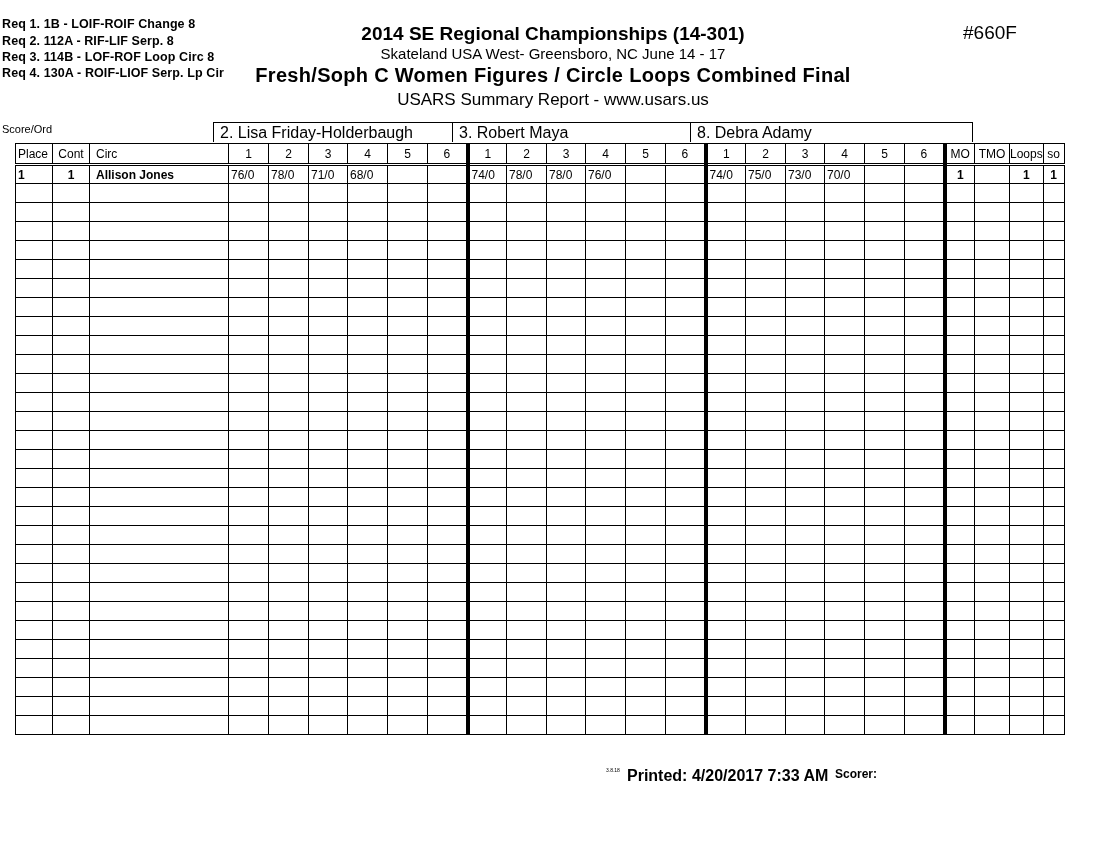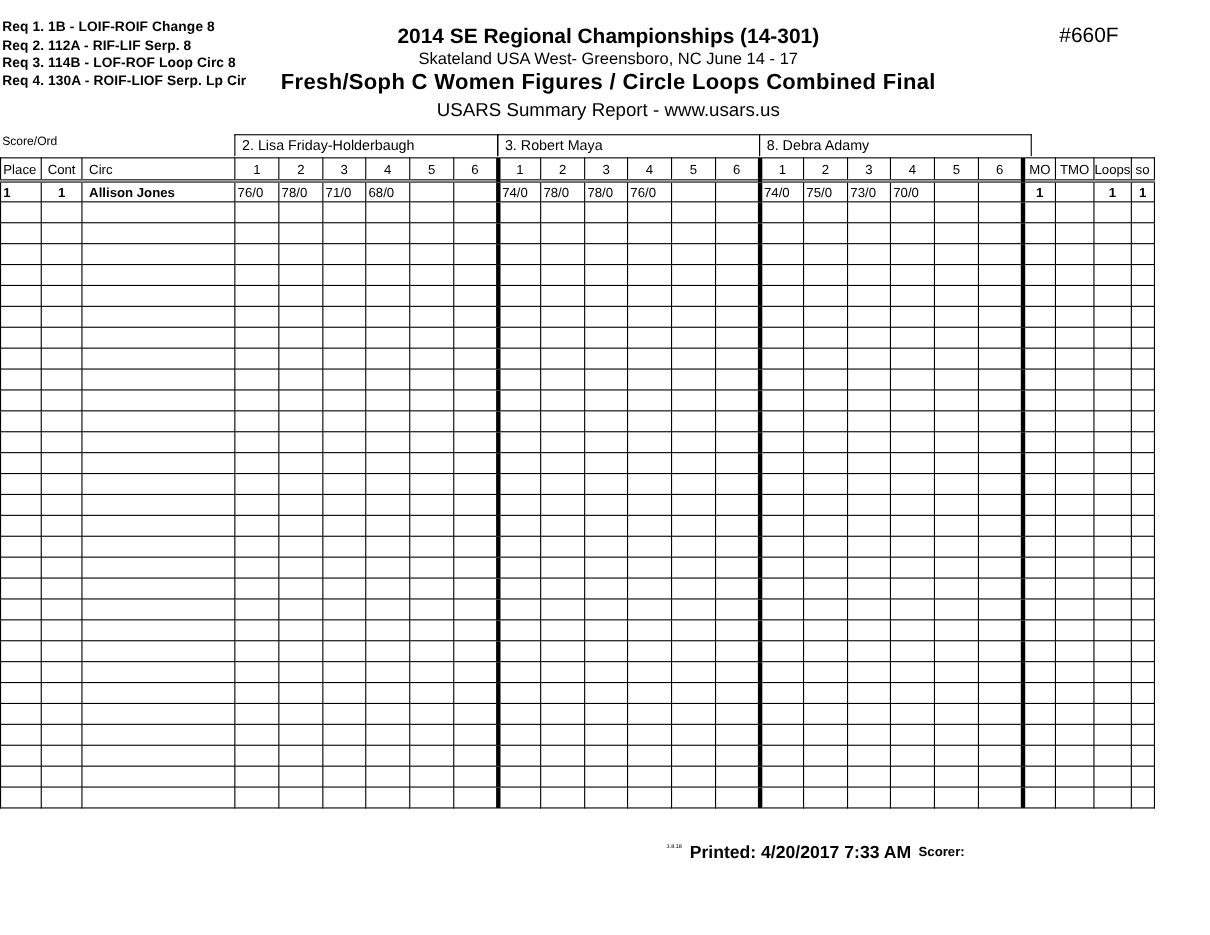--- a/index.html
+++ b/index.html
@@ -6,22 +6,22 @@
   body{width:1100px;height:850px;position:relative;overflow:hidden;font-family:"Liberation Sans",sans-serif;color:#000;}
   .abs{position:absolute;white-space:nowrap;}
   .req{left:2px;font-size:12.5px;font-weight:bold;letter-spacing:0.1px;}
   .title{left:0;width:1106px;text-align:center;}
   #t1{top:23px;font-size:19px;font-weight:bold;}
   #t2{top:45px;font-size:15px;}
   #t3{top:64px;font-size:20px;font-weight:bold;letter-spacing:0.3px;}
   #t4{top:90px;font-size:17px;}
   #evno{left:963px;top:22px;font-size:19px;font-weight:normal;}
   #scoreord{left:2px;top:123px;font-size:11px;}
-  .judgebox{position:absolute;top:122px;height:20px;border:1px solid #000;border-bottom:none;box-sizing:border-box;font-size:13px;padding:1px 0 0 6px;}
-  table.grid{position:absolute;left:0;top:143px;border-collapse:collapse;table-layout:fixed;}
+  .judgebox{position:absolute;top:122px;height:20px;border:1px solid #000;border-bottom:none;box-sizing:border-box;font-size:16px;padding:1px 0 0 6px;}
+  table.grid{position:absolute;left:15px;top:143px;border-collapse:collapse;table-layout:fixed;}
   table.grid td{border:1px solid #000;height:19px;padding:0;font-size:12px;overflow:hidden;white-space:nowrap;box-sizing:border-box;}
   table.grid tr.hdr td{text-align:center;font-size:12px;height:21px;border-bottom:3px double #000;}
   table.grid tr.hdr td.lft{text-align:left;padding-left:2px;}
   td.thick{border-left:4px solid #000 !important;}
   td.score{padding-left:2px !important;font-size:12px;}
   td.bold{font-weight:bold;font-size:13px;}
   td.ctr{text-align:center;}
   td.name{padding-left:6px !important;}
   #footer-ver{left:606px;top:767px;font-size:5px;}
   #footer-print{left:627px;top:767px;font-size:16px;font-weight:bold;}
@@ -37,21 +37,21 @@
 
 <div class="abs title" id="t1">2014 SE Regional Championships (14-301)</div>
 <div class="abs title" id="t2">Skateland USA West- Greensboro, NC  June 14 - 17</div>
 <div class="abs title" id="t3">Fresh/Soph C Women Figures / Circle Loops Combined Final</div>
 <div class="abs title" id="t4">USARS Summary Report - www.usars.us</div>
 <div class="abs" id="evno">#660F</div>
 
 <div class="abs" id="scoreord">Score/Ord</div>
 <div class="judgebox" style="left:213px;width:240px;">2.  Lisa Friday-Holderbaugh</div>
 <div class="judgebox" style="left:452px;width:239px;">3.  Robert Maya</div>
-<div class="judgebox" style="left:690px;width:248px;">8.  Debra Adamy</div>
+<div class="judgebox" style="left:690px;width:283px;">8.  Debra Adamy</div>
 
 <table class="grid">
   <colgroup>
     <col style="width:37px">
       <col style="width:37px">
       <col style="width:139px">
     <col style="width:40px">
       <col style="width:40px">
       <col style="width:39px">
       <col style="width:40px">

